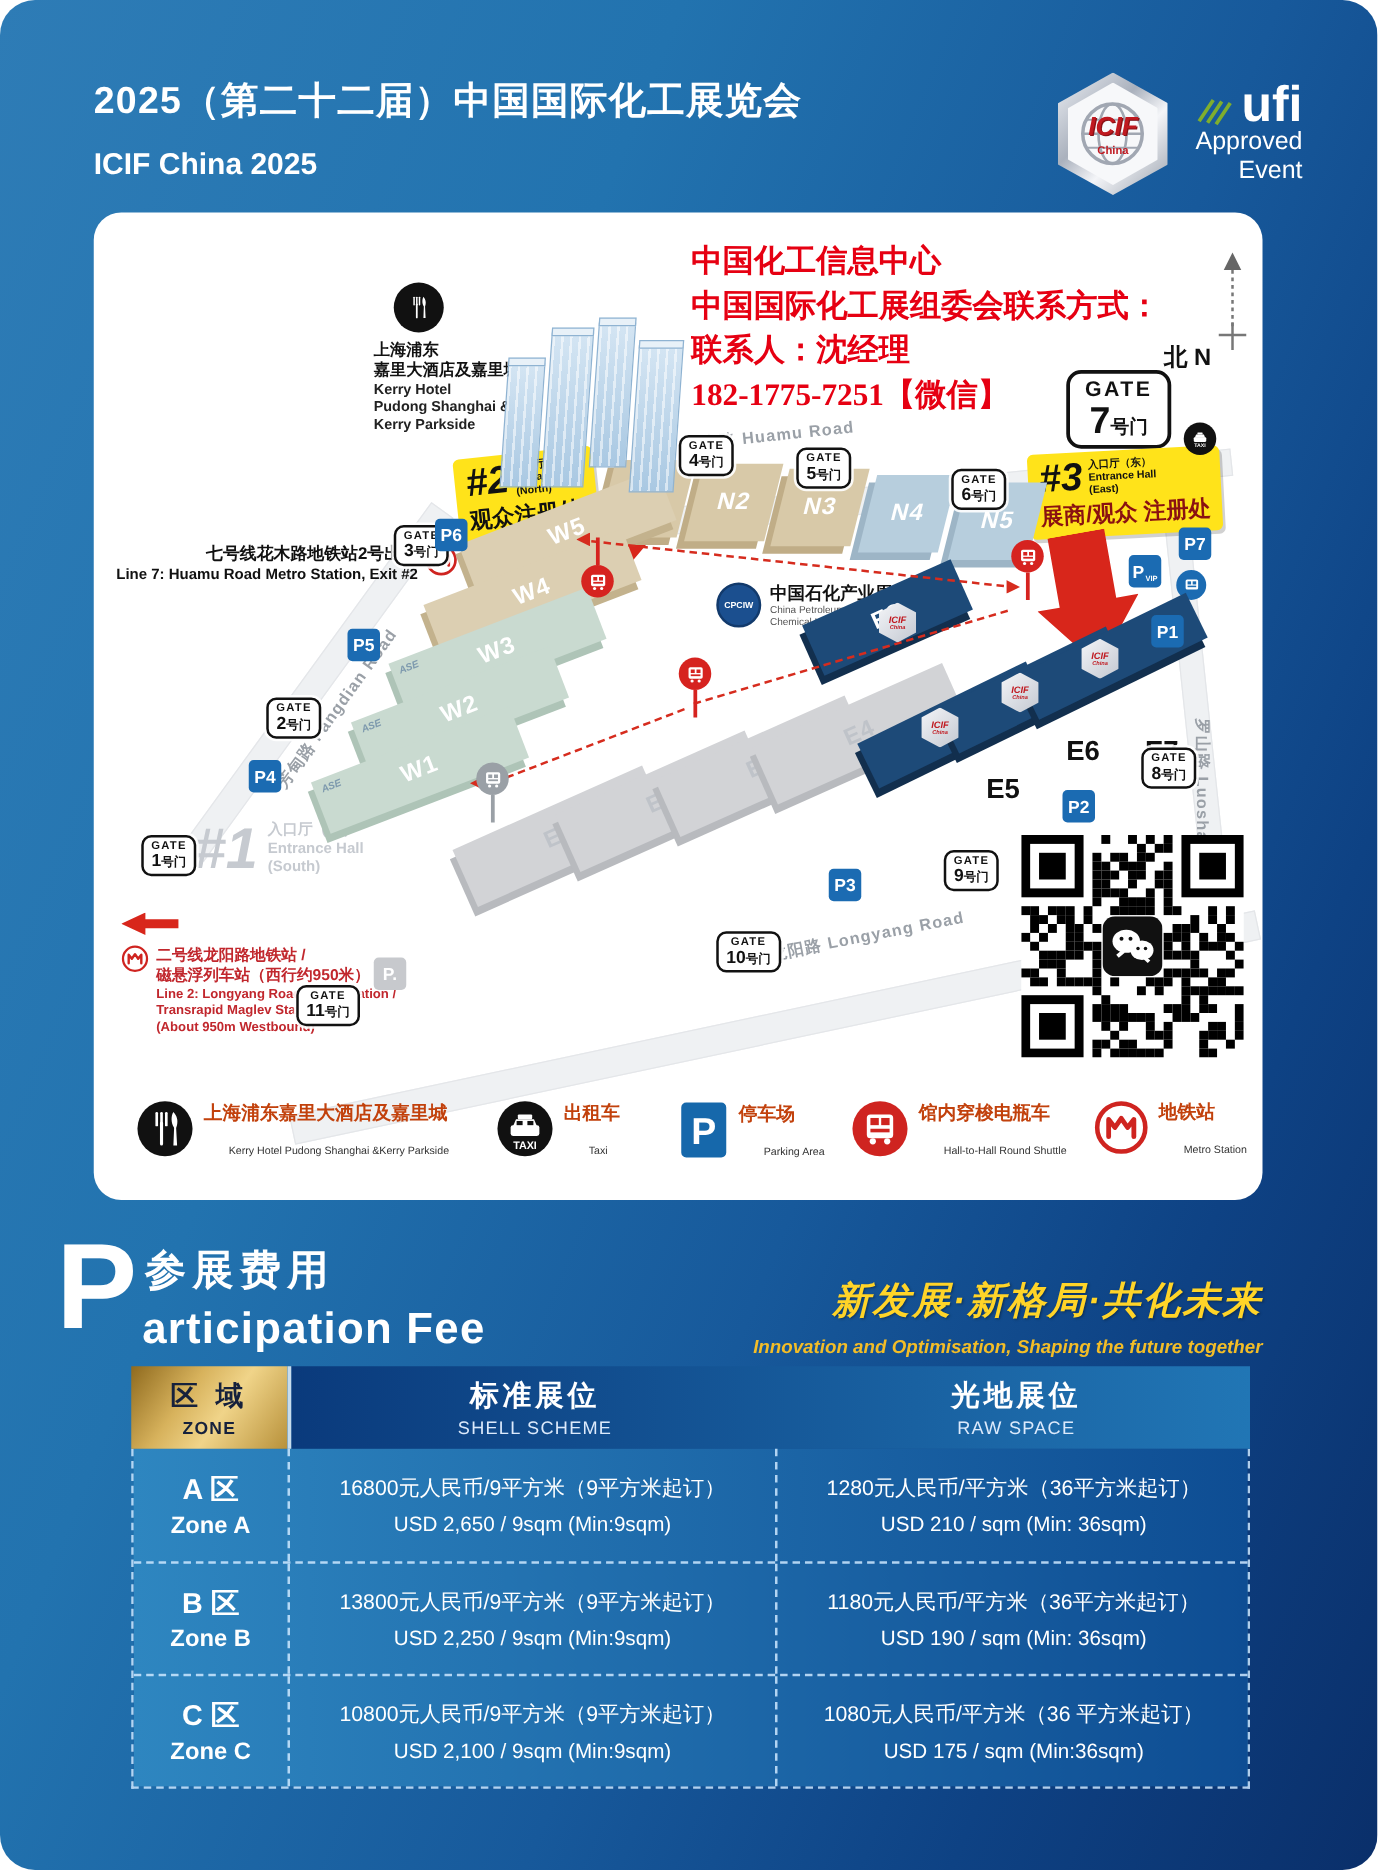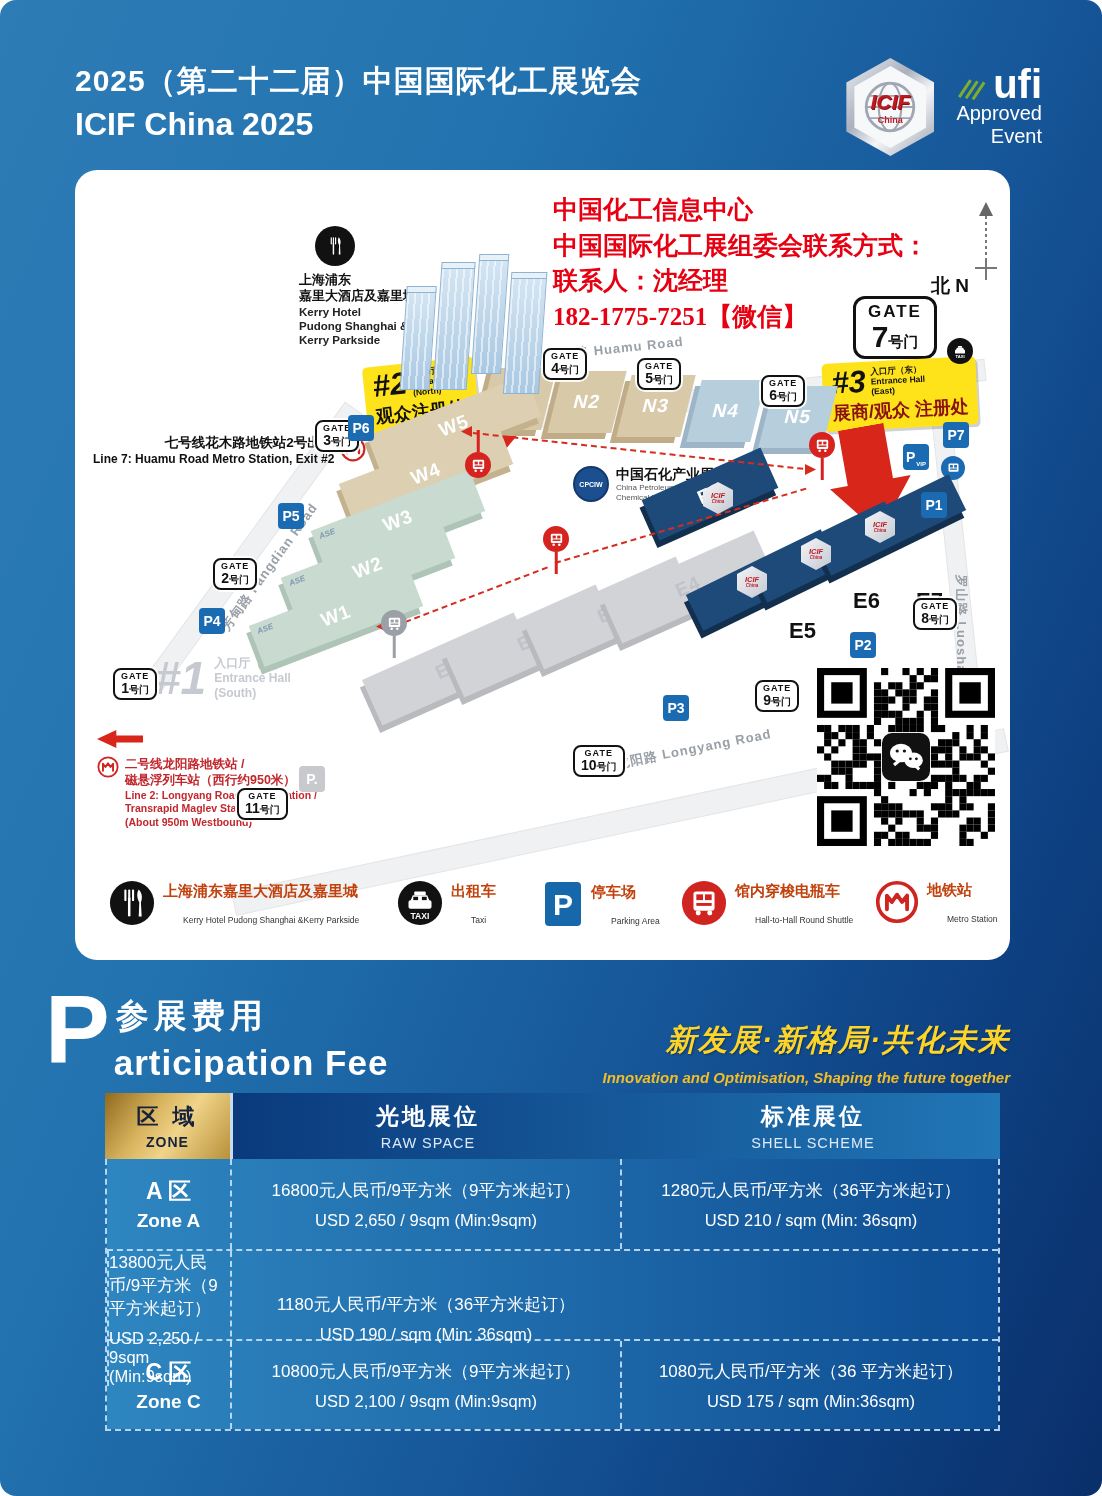--- a/index.html
+++ b/index.html
@@ -1,23 +1,23 @@
 <!DOCTYPE html>
 <html><head>
 <meta charset="utf-8">
 <style>
   html,body{margin:0;padding:0;background:#ffffff;}
   *{box-sizing:border-box;}
-  .poster{position:relative;width:1102px;height:1496px;margin:0 auto;border-radius:16px;overflow:hidden;
+  .poster{position:relative;width:1102px;height:1496px;margin:0 auto;border-radius:28px;overflow:hidden;
     background:linear-gradient(112deg,#2e7cb6 0%,#2273af 32%,#17599b 60%,#0e4284 80%,#0a2f6a 100%);
     font-family:"Liberation Sans","DejaVu Sans",sans-serif;color:#fff;}
   
   .hdr{position:absolute;left:75px;top:62px;right:60px;display:flex;justify-content:space-between;align-items:flex-start;}
   .hdr-titles .t1{font-size:30px;font-weight:bold;letter-spacing:1px;line-height:1.25;}
-  .hdr-titles .t2{font-size:32px;font-weight:bold;margin-top:6px;}
+  .hdr-titles .t2{font-size:24px;font-weight:bold;margin-top:18px;}
   .hdr-logos{display:flex;align-items:center;gap:22px;margin-top:-4px;}
   .hex{width:88px;height:98px;clip-path:polygon(50% 0,100% 25%,100% 75%,50% 100%,0 75%,0 25%);
     background:linear-gradient(135deg,#eceff4,#aab1bd 40%,#f4f5f8 62%,#98a0ac);display:flex;align-items:center;justify-content:center;}
   .hex-in{width:72px;height:82px;clip-path:polygon(50% 0,100% 25%,100% 75%,50% 100%,0 75%,0 25%);background:#f7f8fa;position:relative;display:flex;flex-direction:column;align-items:center;justify-content:center;}
   .hex-in svg{position:absolute;inset:0;margin:auto;width:56px;height:56px;opacity:.8;}
   .icif-word{position:relative;font-size:21px;font-weight:900;font-style:italic;color:#c01920;text-shadow:1px 1px 0 #8a1014;}
   .icif-sub{position:relative;font-size:9px;font-weight:bold;color:#c01920;margin-top:1px;}
   .ufi{display:flex;flex-direction:column;align-items:flex-end;}
   .ufi-top{display:flex;align-items:flex-end;gap:2px;}
   .ufi-name{font-size:40px;font-weight:bold;line-height:.9;}
@@ -809,45 +809,49 @@
   </div>
 
   <div class="fee">
     <div class="fee-head">
       <div class="zone-h">
         <div class="a">区 域</div>
         <div class="b">ZONE</div>
       </div>
       <div class="blue-h">
         <div class="col">
+          <div class="a">标准展位</div>
+          <div class="b">SHELL SCHEME</div>
+        </div>
+        <div class="col">
           <div class="a">光地展位</div>
           <div class="b">RAW SPACE</div>
-        </div>
-        <div class="col">
-          <div class="a">标准展位</div>
-          <div class="b">SHELL SCHEME</div>
         </div>
       </div>
     </div>
     <div class="fee-body" id="fee-body">
         <div class="fee-row">
           <div class="zone-c">
             <div class="zz">A 区</div>
             <div class="ze">Zone A</div>
           </div>
           <div class="cell">
             <div class="cz">16800元人民币/9平方米（9平方米起订）</div>
             <div class="ce">USD 2,650 / 9sqm (Min:9sqm)</div>
           </div>
           <div class="cell">
             <div class="cz">1280元人民币/平方米（36平方米起订）</div>
             <div class="ce">USD 210 / sqm (Min: 36sqm)</div>
           </div>
         </div>
         <div class="fee-row">
+          <div class="zone-c">
+            <div class="zz">B 区</div>
+            <div class="ze">Zone B</div>
+          </div>
           <div class="cell">
             <div class="cz">13800元人民币/9平方米（9平方米起订）</div>
             <div class="ce">USD 2,250 / 9sqm (Min:9sqm)</div>
           </div>
           <div class="cell">
             <div class="cz">1180元人民币/平方米（36平方米起订）</div>
             <div class="ce">USD 190 / sqm (Min: 36sqm)</div>
           </div>
         </div>
         <div class="fee-row">

